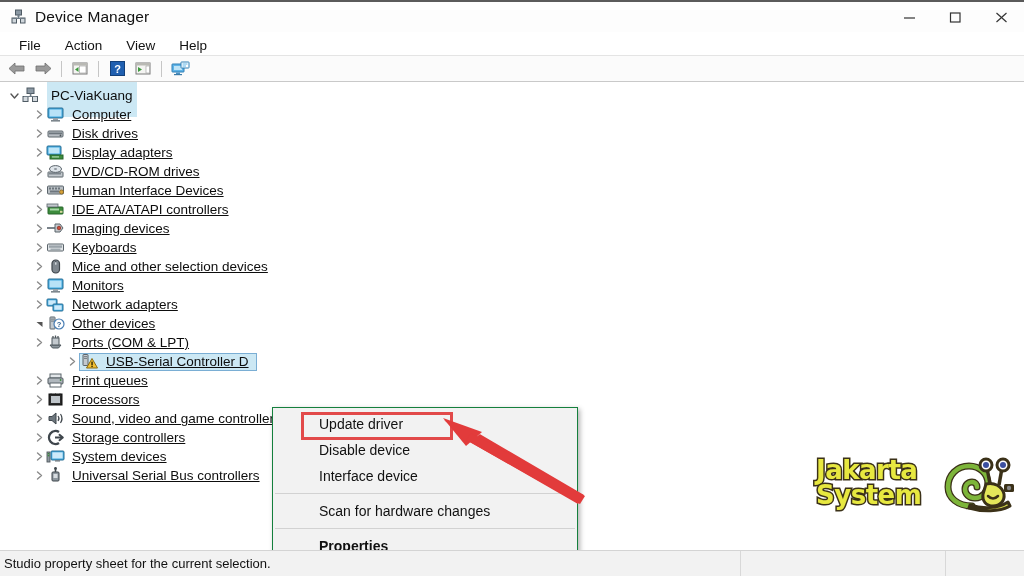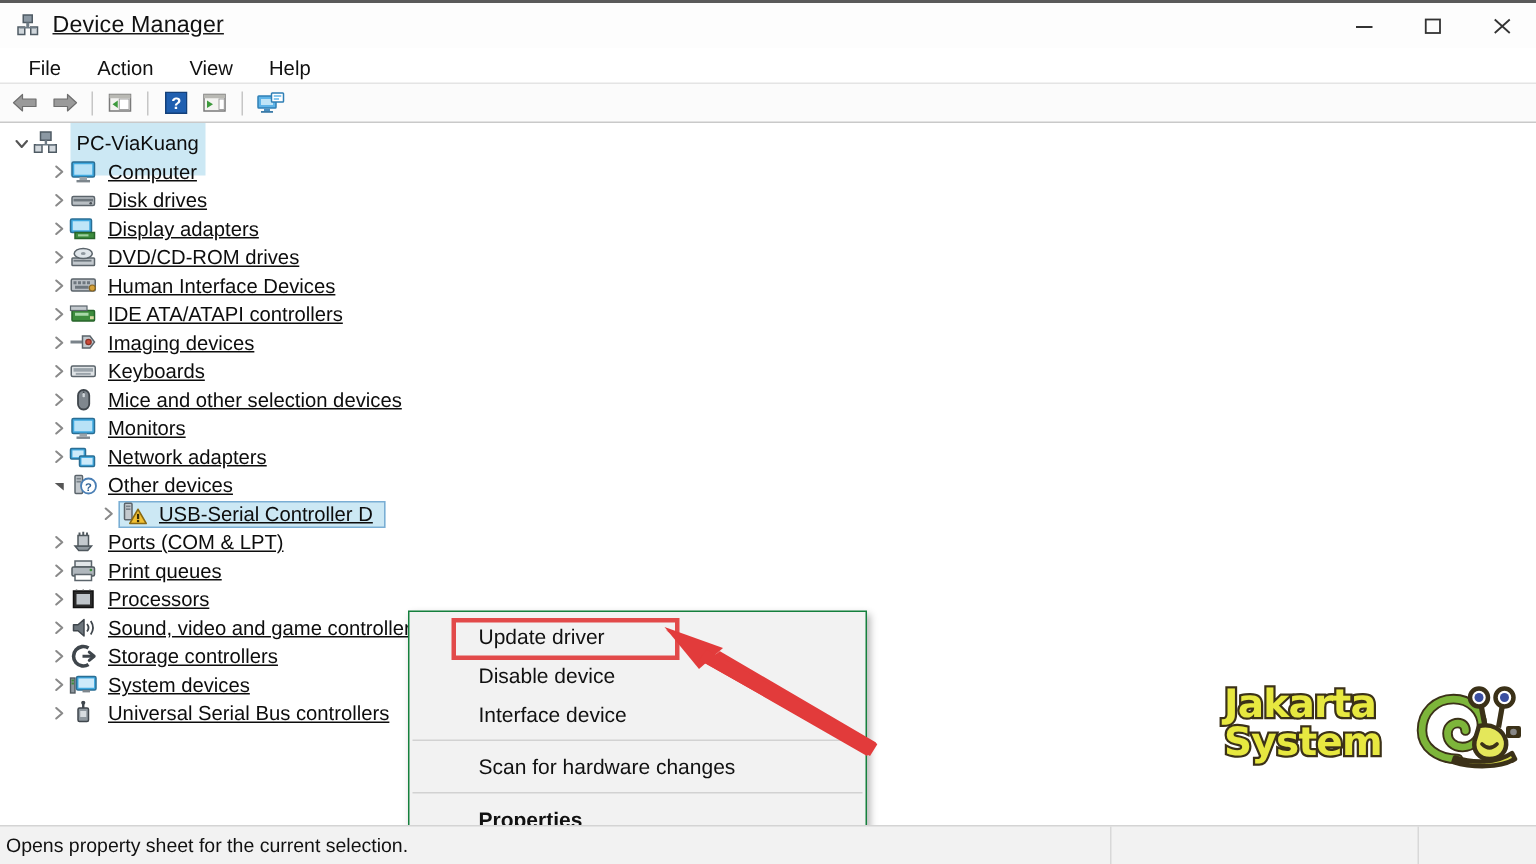--- a/index.html
+++ b/index.html
@@ -19,21 +19,21 @@
     display:flex; flex-direction:column;
   }
 
   
   #titlebar {
     height:30px; flex:0 0 30px;
     background:#fdfdfd;
     display:flex; align-items:center;
     position:relative;
   }
-  #title-left { display:flex; align-items:center; padding-left:10px; gap:8px;text-decoration:underline; }
+  #title-left { display:flex; align-items:center; padding-left:10px; gap:8px; }
   .app-icon { width:17px; height:17px; position:relative; display:inline-block; }
   #title-text {
     font-size:15.5px; color:#111; letter-spacing:0.1px;
   }
   #wincontrols { position:absolute; right:0; top:0; height:30px; display:flex; }
   .wc {
     width:46px; height:30px;
     display:flex; align-items:center; justify-content:center;
     font-size:13px; color:#222; cursor:default;
   }
@@ -465,53 +465,53 @@
               <span class="nicon"><svg width="19" height="17" viewBox="0 0 19 17">
                   <rect x="4" y="2" width="5" height="12" rx="0.6" fill="#c3c9ce" stroke="#5b646b" stroke-width="1"></rect>
                   <rect x="5" y="3.5" width="3" height="1.2" fill="#7a838a"></rect>
                   <rect x="5" y="5.5" width="3" height="1.2" fill="#7a838a"></rect>
                   <circle cx="13" cy="9" r="5" fill="#ffffff" stroke="#4a7fb5" stroke-width="1.2"></circle>
                   <text x="13" y="12.2" font-family="Liberation Sans,sans-serif" font-size="7.5" font-weight="bold" fill="#2d5f92" text-anchor="middle">?</text>
                 </svg></span>
               <span class="nlabel">Other devices</span>
             </span>
           </div>
+          <div class="node lvl1">
+            <span class="exp">
+              <svg width="11" height="11" viewBox="0 0 11 11">
+                <path d="M3.5 2 L7.5 5.5 L3.5 9" fill="none" stroke="#8a8a8a" stroke-width="1.4" stroke-linecap="round" stroke-linejoin="round"></path>
+              </svg>
+            </span>
+            <span class="selwrap">
+              <span class="nicon"><svg width="19" height="17" viewBox="0 0 19 17">
+                  <path d="M4 11 L15 11 L12.5 14 L6.5 14 Z" fill="#8e979e" stroke="#4f585e" stroke-width="1"></path>
+                  <rect x="6" y="4" width="7" height="7" fill="#c3c9ce" stroke="#4f585e" stroke-width="1"></rect>
+                  <line x1="7" y1="2" x2="7" y2="4" stroke="#4f585e" stroke-width="1.3"></line>
+                  <line x1="9.5" y1="1.5" x2="9.5" y2="4" stroke="#4f585e" stroke-width="1.3"></line>
+                  <line x1="12" y1="2" x2="12" y2="4" stroke="#4f585e" stroke-width="1.3"></line>
+                </svg></span>
+              <span class="nlabel">Ports (COM &amp; LPT)</span>
+            </span>
+          </div>
           <div class="node lvl2 sel">
             <span class="exp">
               <svg width="11" height="11" viewBox="0 0 11 11">
                 <path d="M3.5 2 L7.5 5.5 L3.5 9" fill="none" stroke="#8a8a8a" stroke-width="1.4" stroke-linecap="round" stroke-linejoin="round"></path>
               </svg>
             </span>
             <span class="selwrap">
               <span class="nicon"><svg width="19" height="17" viewBox="0 0 19 17">
                   <rect x="3" y="1.5" width="5" height="11" rx="0.6" fill="#c3c9ce" stroke="#5b646b" stroke-width="1"></rect>
                   <rect x="4" y="3" width="3" height="1.1" fill="#7a838a"></rect>
                   <rect x="4" y="4.9" width="3" height="1.1" fill="#7a838a"></rect>
                   <path d="M12 5.5 L17.5 15 L6.5 15 Z" fill="#f2c033" stroke="#8a6a12" stroke-width="1" stroke-linejoin="round"></path>
                   <rect x="11.3" y="8.6" width="1.5" height="3.4" fill="#3a2f08"></rect>
                   <rect x="11.3" y="12.6" width="1.5" height="1.5" fill="#3a2f08"></rect>
                 </svg></span>
               <span class="nlabel">USB-Serial Controller D</span>
-            </span>
-          </div>
-          <div class="node lvl1">
-            <span class="exp">
-              <svg width="11" height="11" viewBox="0 0 11 11">
-                <path d="M3.5 2 L7.5 5.5 L3.5 9" fill="none" stroke="#8a8a8a" stroke-width="1.4" stroke-linecap="round" stroke-linejoin="round"></path>
-              </svg>
-            </span>
-            <span class="selwrap">
-              <span class="nicon"><svg width="19" height="17" viewBox="0 0 19 17">
-                  <path d="M4 11 L15 11 L12.5 14 L6.5 14 Z" fill="#8e979e" stroke="#4f585e" stroke-width="1"></path>
-                  <rect x="6" y="4" width="7" height="7" fill="#c3c9ce" stroke="#4f585e" stroke-width="1"></rect>
-                  <line x1="7" y1="2" x2="7" y2="4" stroke="#4f585e" stroke-width="1.3"></line>
-                  <line x1="9.5" y1="1.5" x2="9.5" y2="4" stroke="#4f585e" stroke-width="1.3"></line>
-                  <line x1="12" y1="2" x2="12" y2="4" stroke="#4f585e" stroke-width="1.3"></line>
-                </svg></span>
-              <span class="nlabel">Ports (COM &amp; LPT)</span>
             </span>
           </div>
           <div class="node lvl1">
             <span class="exp">
               <svg width="11" height="11" viewBox="0 0 11 11">
                 <path d="M3.5 2 L7.5 5.5 L3.5 9" fill="none" stroke="#8a8a8a" stroke-width="1.4" stroke-linecap="round" stroke-linejoin="round"></path>
               </svg>
             </span>
             <span class="selwrap">
               <span class="nicon"><svg width="19" height="17" viewBox="0 0 19 17">
@@ -649,17 +649,17 @@
 
         <path d="M46 42 Q51 47 56 42" fill="none" stroke="#3b3118" stroke-width="2.5" stroke-linecap="round"></path>
 
         <rect x="62" y="30" width="10" height="8" rx="1.5" fill="#3b3118"></rect>
         <circle cx="67" cy="34" r="2.2" fill="#888"></circle>
       </svg>
     </div>
   </div>
 
   <div id="statusbar">
-    <span id="status-text">Opens property sheet for the current selection.</span>
+    <span id="status-text">Studio property sheet for the current selection.</span>
     <span class="sb-div" style="left:740px;"></span>
     <span class="sb-div" style="left:945px;"></span>
   </div>
 </div>
 
 </body></html>

